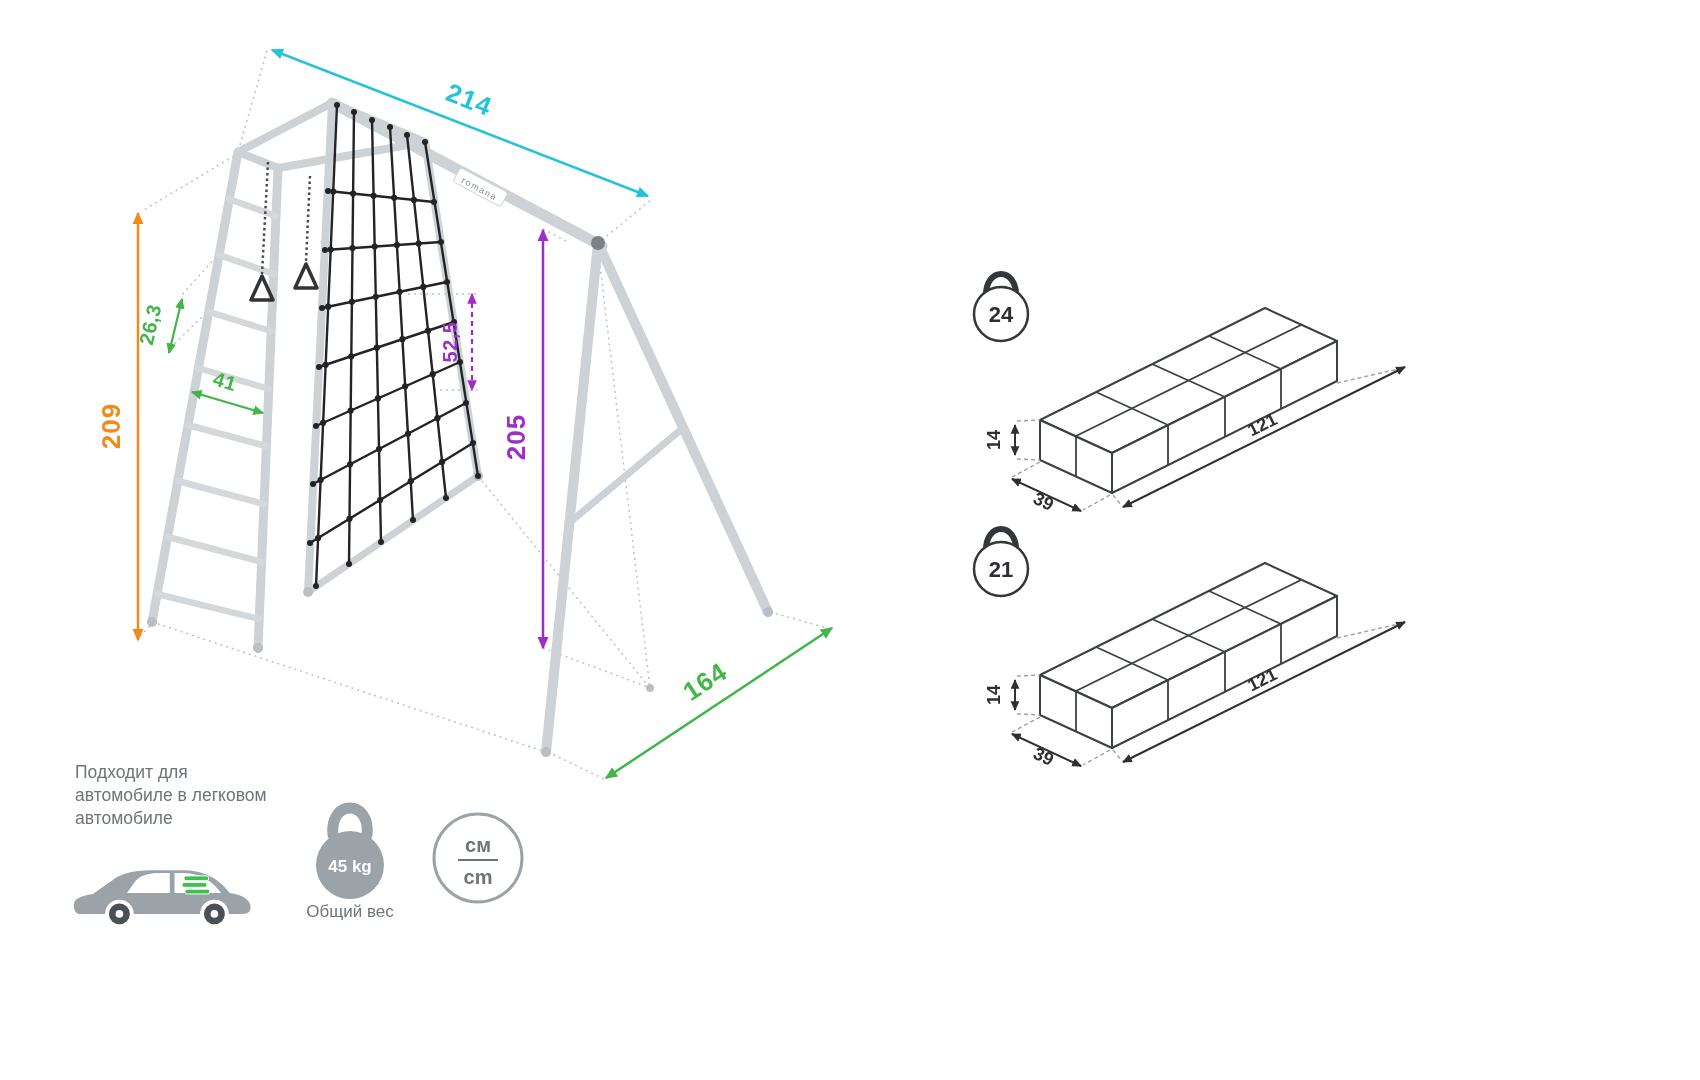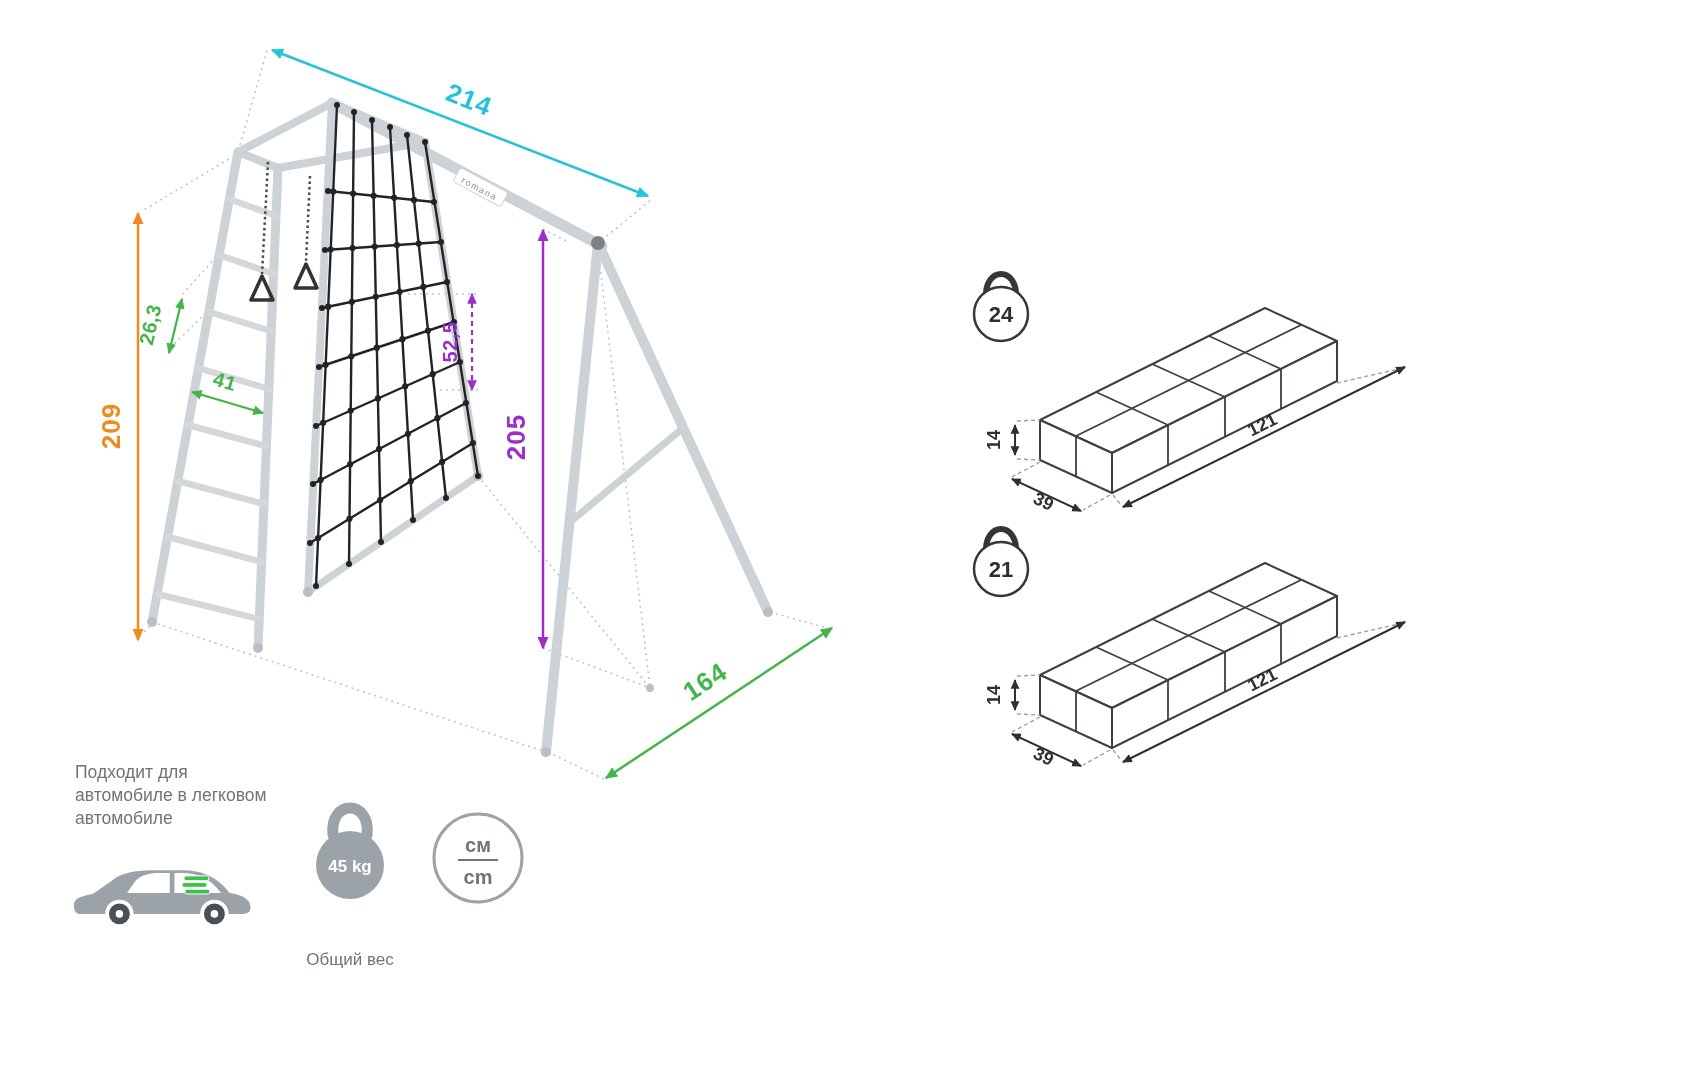--- a/index.html
+++ b/index.html
@@ -5,21 +5,21 @@
   html,body{margin:0;padding:0;background:#fff;}
   #page{position:relative;width:1700px;height:1080px;background:#ffffff;overflow:hidden;
         font-family:"Liberation Sans",sans-serif;}
   .abs{position:absolute;}
   svg text{font-family:"Liberation Sans",sans-serif;}
   .dim{font-weight:600;font-size:26px;letter-spacing:1px;}
   .dim-s{font-weight:600;font-size:20px;letter-spacing:0.5px;}
   .pkg-dim{font-weight:600;font-size:18px;fill:#2e2e33;}
   .pkg-weight{font-weight:700;font-size:22px;fill:#2e2e33;}
   .note{font-size:17.5px;line-height:23px;color:#6e747a;}
-  .caption{font-size:17px;color:#6e747a;text-align:center;margin-top:48px;}
+  .caption{font-size:17px;color:#6e747a;text-align:center;}
   .struct{stroke:#cdd2d6;stroke-linecap:round;fill:none;}
   .rung{stroke:#d4d8db;stroke-width:6.5;stroke-linecap:round;}
   .netline{stroke:#232327;stroke-width:2.4;fill:none;stroke-linecap:round;}
   .guide{stroke:#bcc1c6;stroke-width:1.5;stroke-dasharray:2 4;fill:none;}
   .pkguide{stroke:#9aa0a6;stroke-width:1.4;stroke-dasharray:4 3;fill:none;}
   .boxline{stroke:#3c4046;stroke-width:1.8;fill:none;}
   .boxface{stroke:#3c4046;stroke-width:2;fill:#ffffff;stroke-linejoin:round;}
 </style>
 </head>
 <body>

